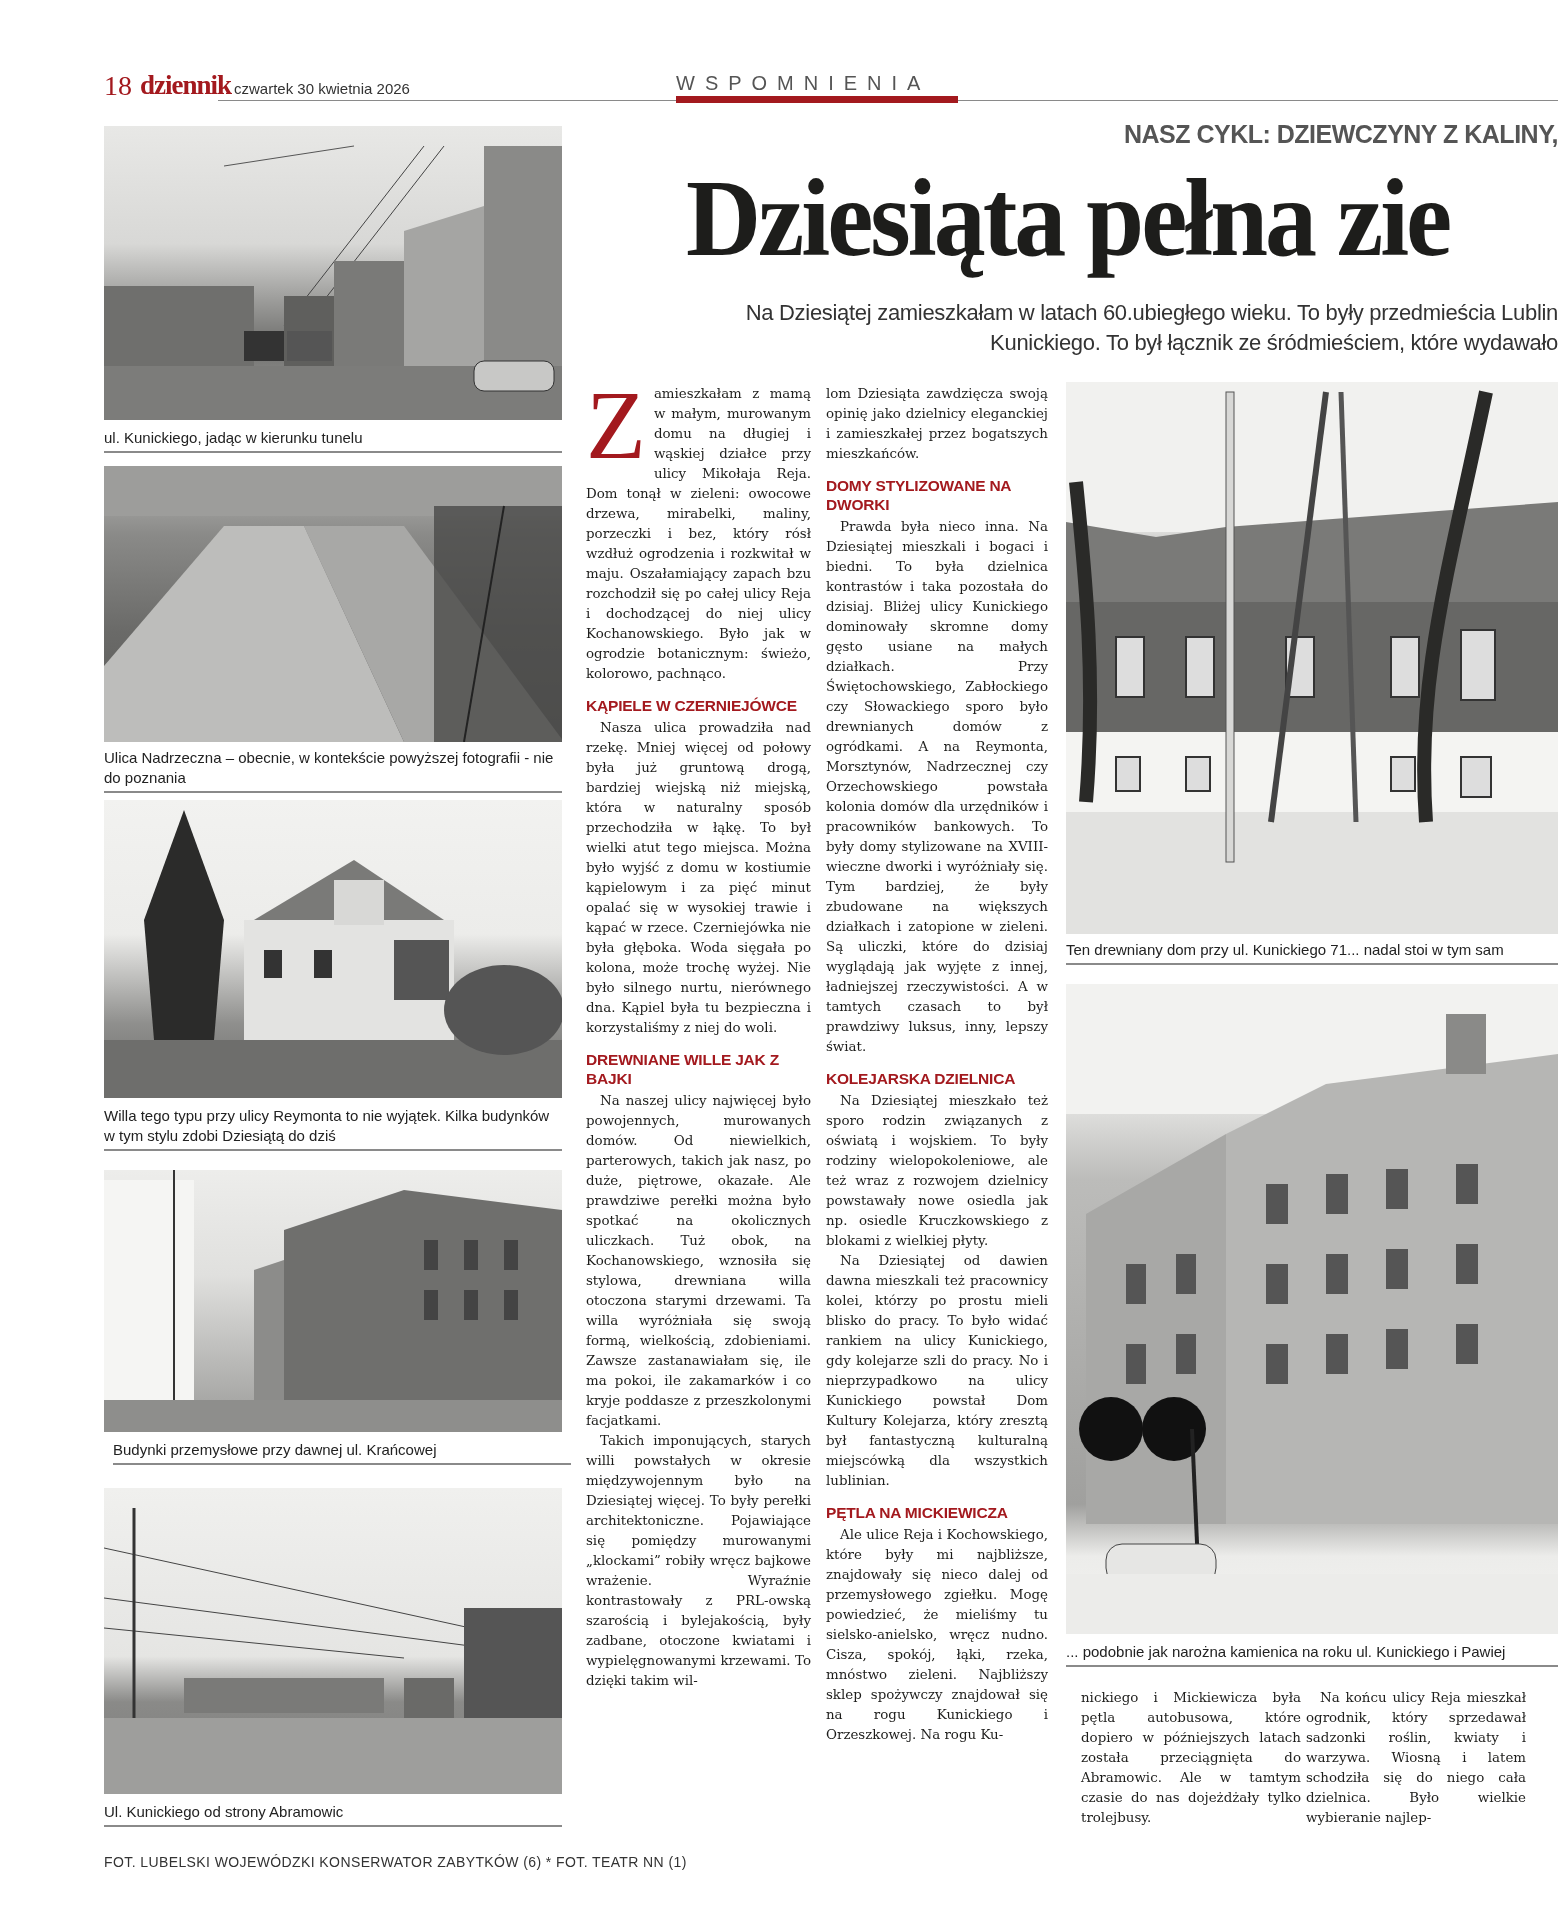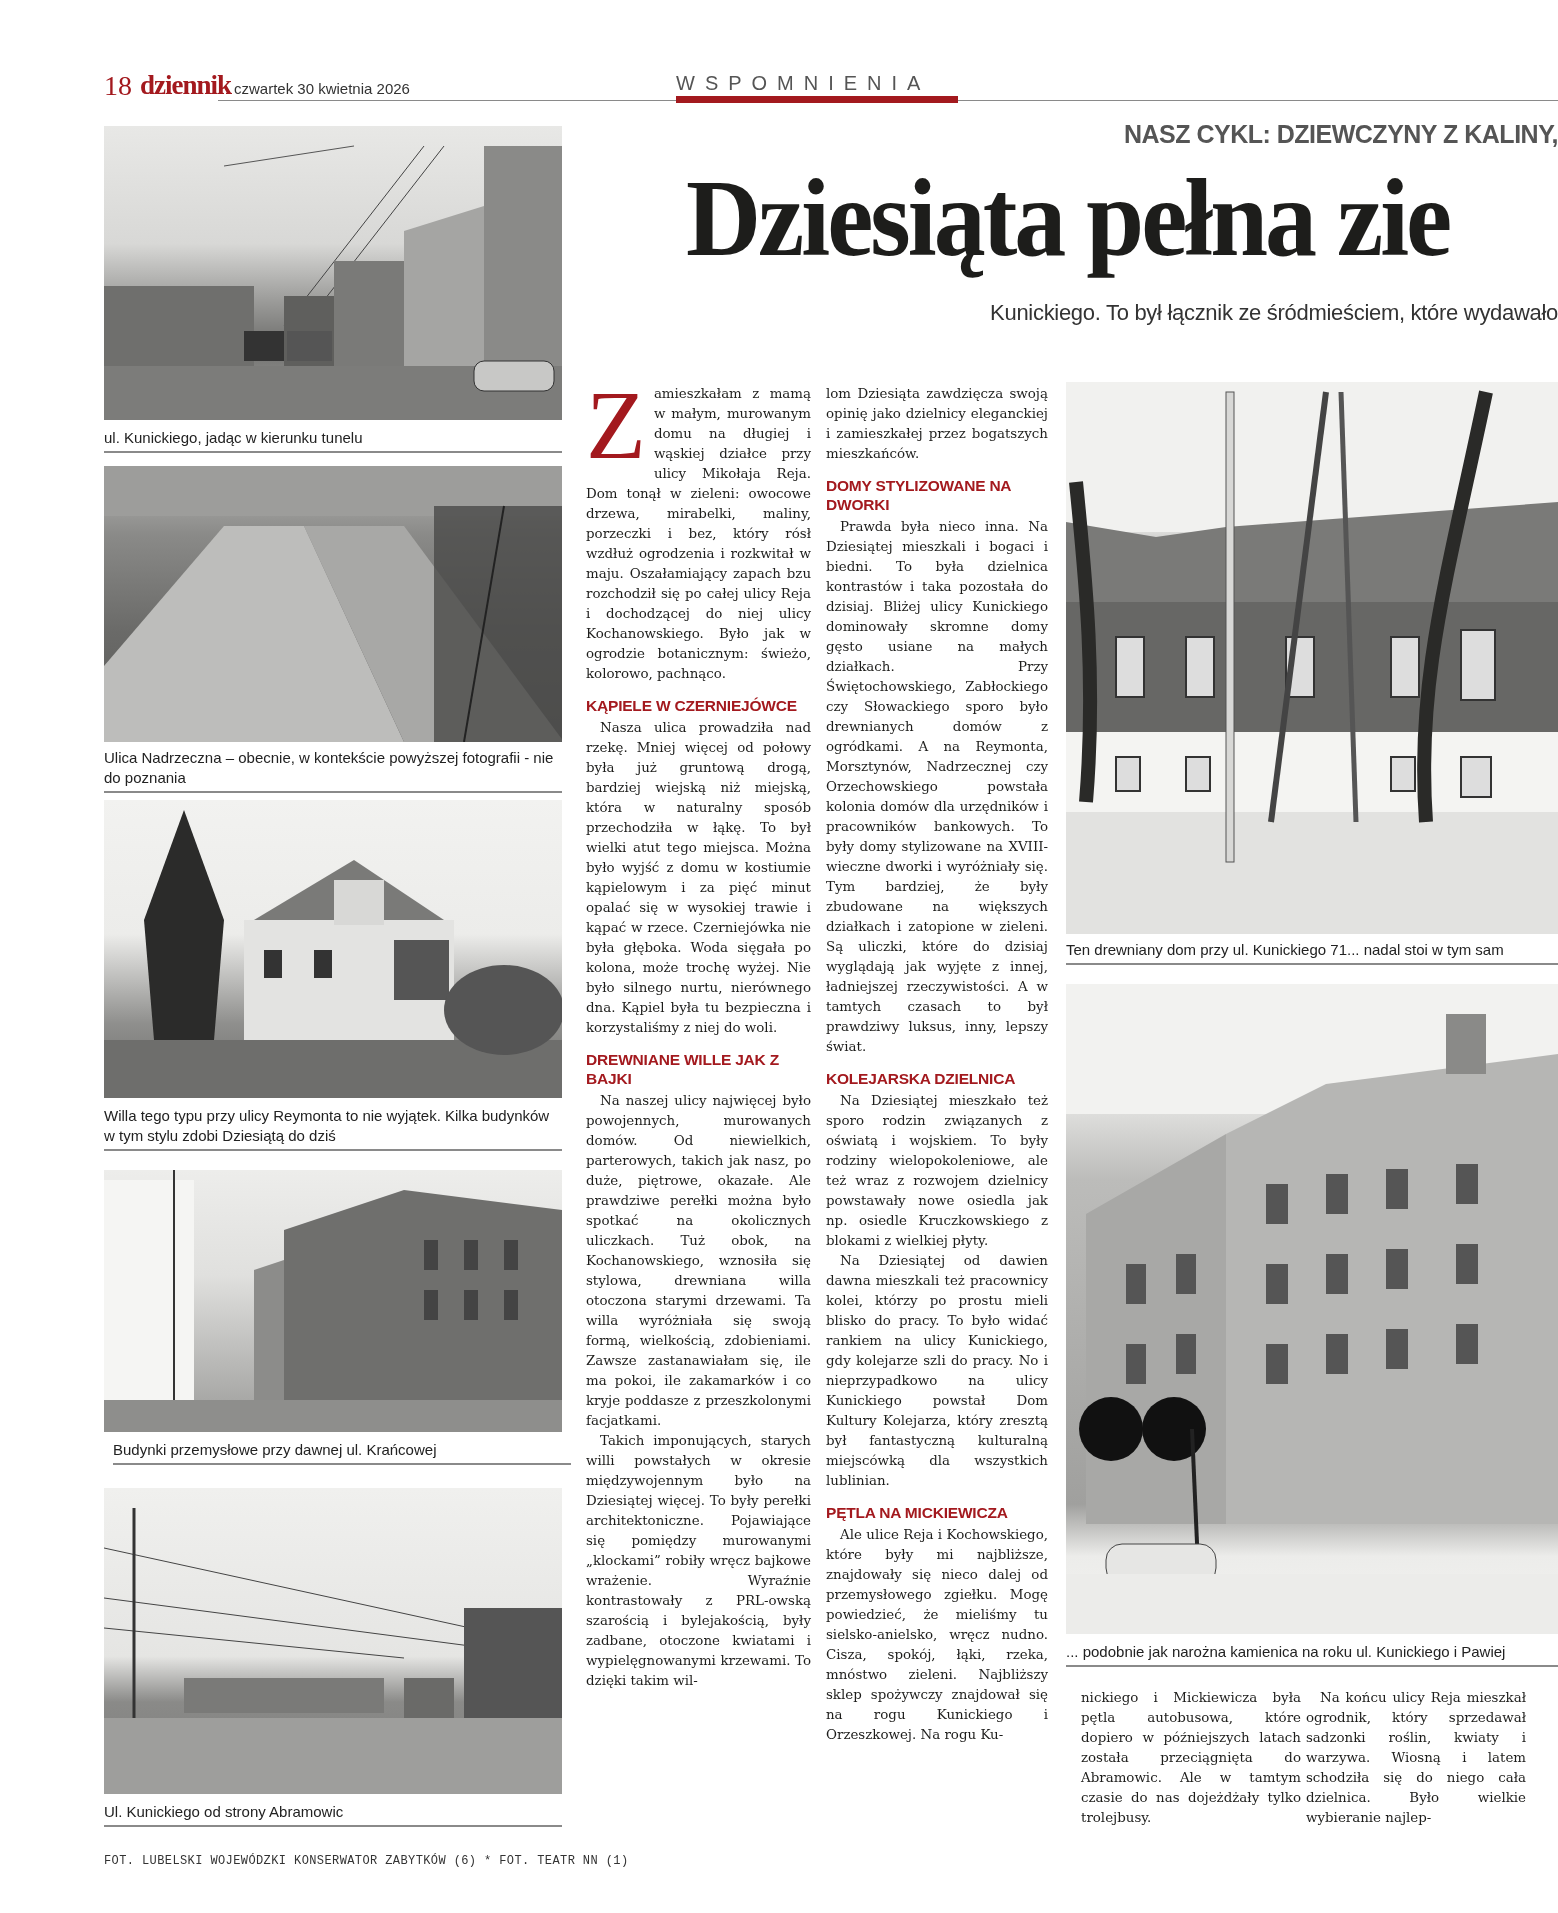--- a/index.html
+++ b/index.html
@@ -14,21 +14,21 @@
   .section-label { position: absolute; left: 676px; top: 72px; font-family: "Liberation Sans", sans-serif; font-size: 20px; letter-spacing: 10px; color: #555; font-weight: 300; }
   .section-bar { position: absolute; left: 676px; top: 96px; width: 282px; height: 7px; background: #a3191e; }
 
   .kicker { position: absolute; right: 0; top: 120px; width: 900px; text-align: right; font-family: "Liberation Sans", sans-serif; font-weight: bold; font-size: 25px; color: #555; letter-spacing: -0.5px; white-space: nowrap; overflow: hidden; }
   .headline { position: absolute; left: 686px; top: 158px; width: 872px; overflow: hidden; white-space: nowrap; font-family: "Liberation Serif", serif; font-weight: bold; font-size: 104px; color: #1d1d1b; letter-spacing: -3px; line-height: 1.1; transform: scaleY(1.05); transform-origin: left top; }
   .lead { position: absolute; right: 0; top: 298px; width: 970px; text-align: right; font-family: "Liberation Sans", sans-serif; font-size: 22px; color: #333; line-height: 30px; white-space: nowrap; overflow: hidden; letter-spacing: -0.3px; }
 
   
   .photo { position: absolute; overflow: hidden; background: #bdbdbd; }
   .caption { position: absolute; font-family: "Liberation Sans", sans-serif; font-size: 15px; color: #222; line-height: 20px; border-bottom: 2px solid #8a8a8a; padding-bottom: 3px; }
-  .credit { position: absolute; left: 104px; top: 1854px; font-family: Liberation Mono, monospace; font-size: 12px; color: #333; letter-spacing: 0.4px; }
+  .credit { position: absolute; left: 104px; top: 1854px; font-family: Liberation Sans, sans-serif; font-size: 14px; color: #333; letter-spacing: 0.4px; }
 
   
   .col { position: absolute; font-family: "DejaVu Serif", serif; font-size: 13.4px; line-height: 20px; color: #1d1d1b; text-align: justify; hyphens: none; }
   .col p { text-indent: 14px; margin: 0; }
   .col p.first { text-indent: 0; }
   .col h3 { font-family: "Liberation Sans", sans-serif; font-weight: bold; font-size: 15.5px; line-height: 19px; color: #a3191e; margin: 12px 0 3px 0; text-align: left; letter-spacing: -0.2px; }
   .dropcap { float: left; font-family: "Liberation Serif", serif; font-size: 98px; line-height: 78px; color: #a3191e; margin: 2px 8px 0 0; height: 80px; }
 </style>
 </head>
 <body>
@@ -36,20 +36,21 @@
 <div class="page-num">18</div>
 <div class="brand">dziennik</div>
 <div class="date">czwartek 30 kwietnia 2026</div>
 <div class="header-rule"></div>
 <div class="section-label">WSPOMNIENIA</div>
 <div class="section-bar"></div>
 
 <div class="kicker">NASZ CYKL: DZIEWCZYNY Z KALINY,</div>
 <div class="headline">Dziesiąta pełna zie</div>
 <div class="lead">
+  <div>Na Dziesiątej zamieszkałam w latach 60.ubiegłego wieku. To były przedmieścia Lublin</div>
   <div>Kunickiego. To był łącznik ze śródmieściem, które wydawało</div>
 </div>
 
 <div class="photo" style="left:104px;top:126px;width:458px;height:294px;background:linear-gradient(#e8e8e6 0%,#d8d8d6 40%,#9a9a98 60%,#6e6e6c 75%,#b0b0ae 100%);">
   <svg width="458" height="294" viewBox="0 0 458 294">
     <rect x="0" y="120" width="458" height="174" fill="#8c8c8a" opacity="0"></rect>
     <line x1="120" y1="40" x2="250" y2="20" stroke="#555" stroke-width="1"></line>
     <line x1="180" y1="200" x2="320" y2="20" stroke="#444" stroke-width="1"></line>
     <line x1="200" y1="200" x2="340" y2="20" stroke="#444" stroke-width="1"></line>
     <rect x="0" y="160" width="150" height="80" fill="#6f6f6d"></rect>

